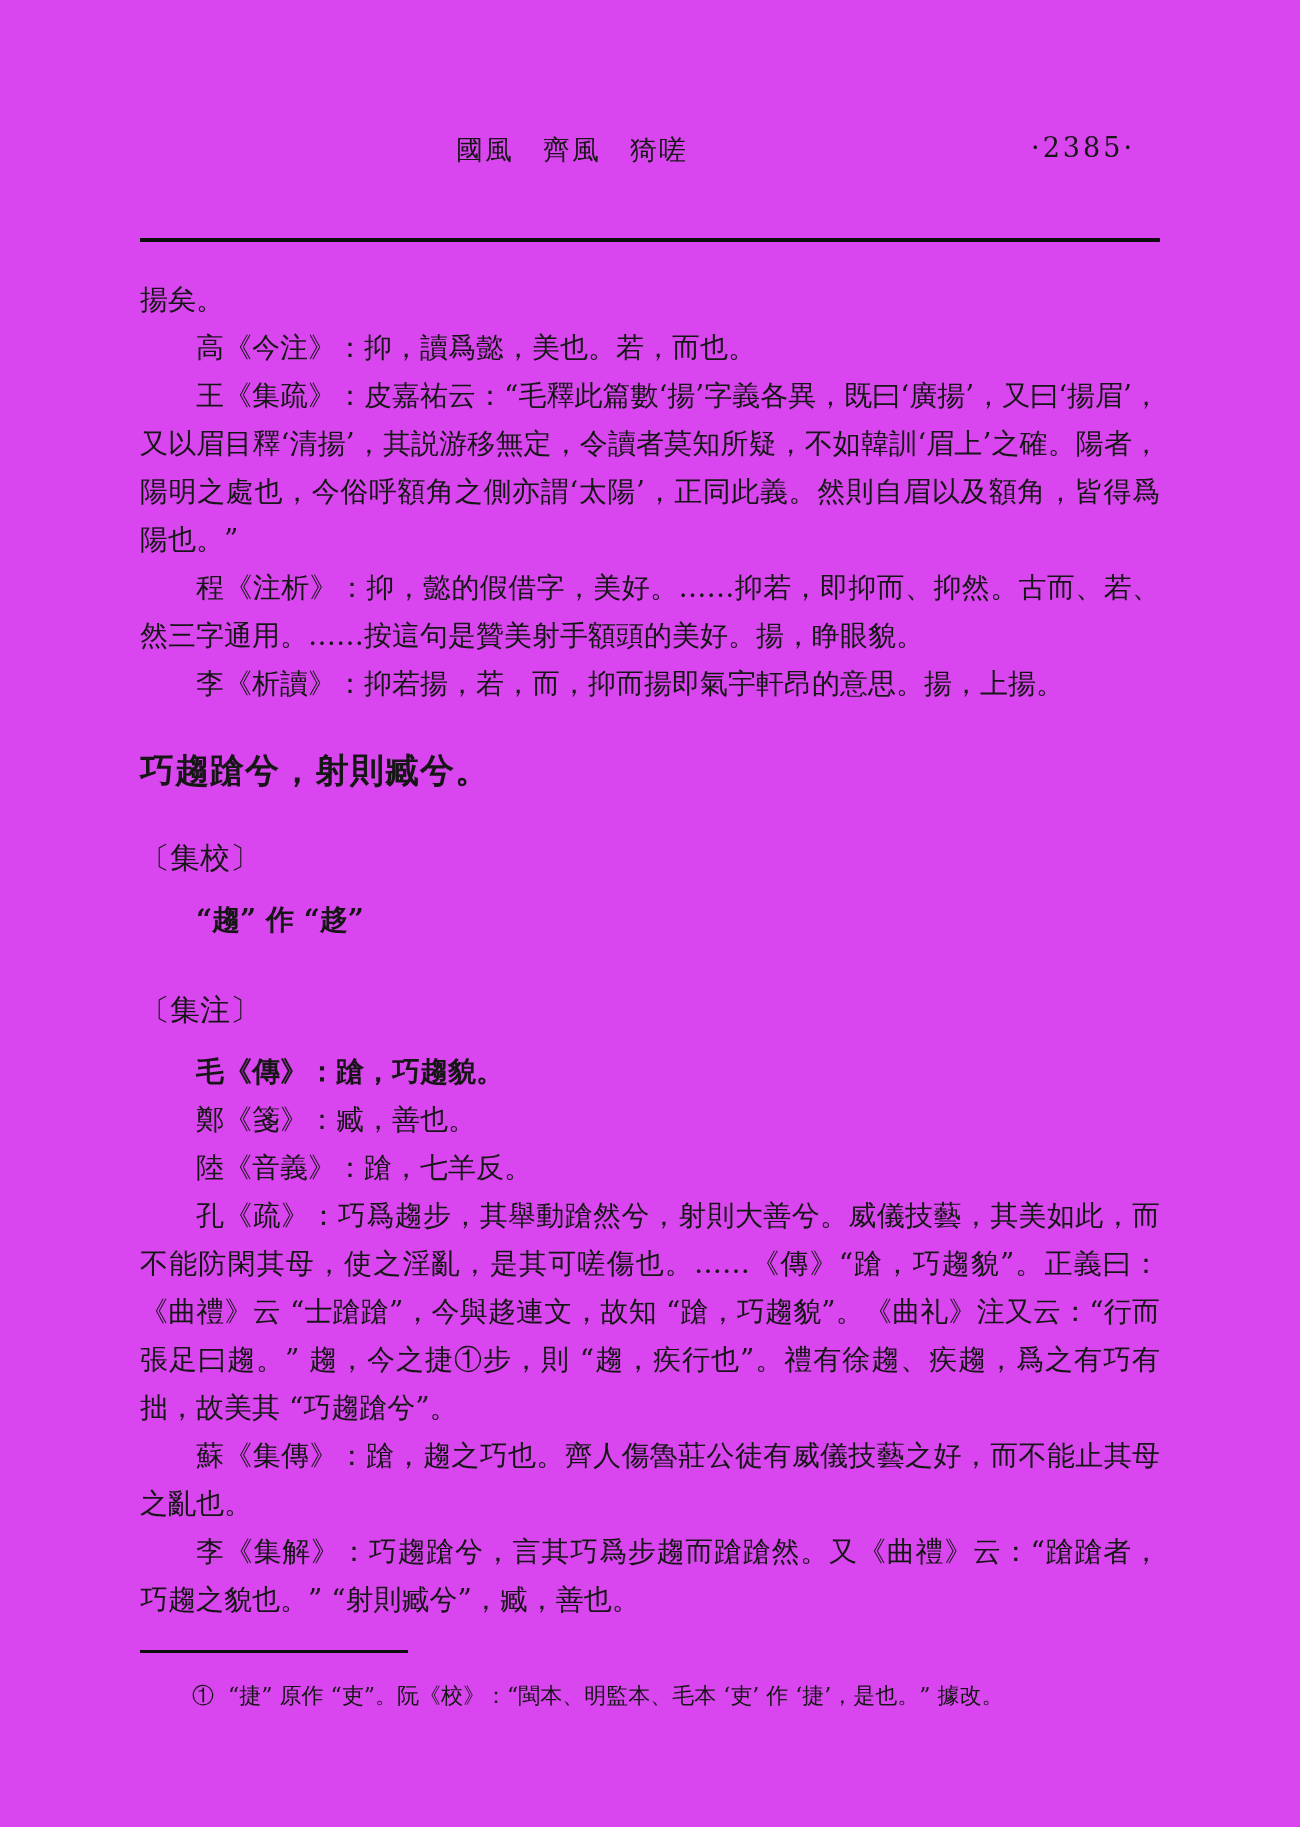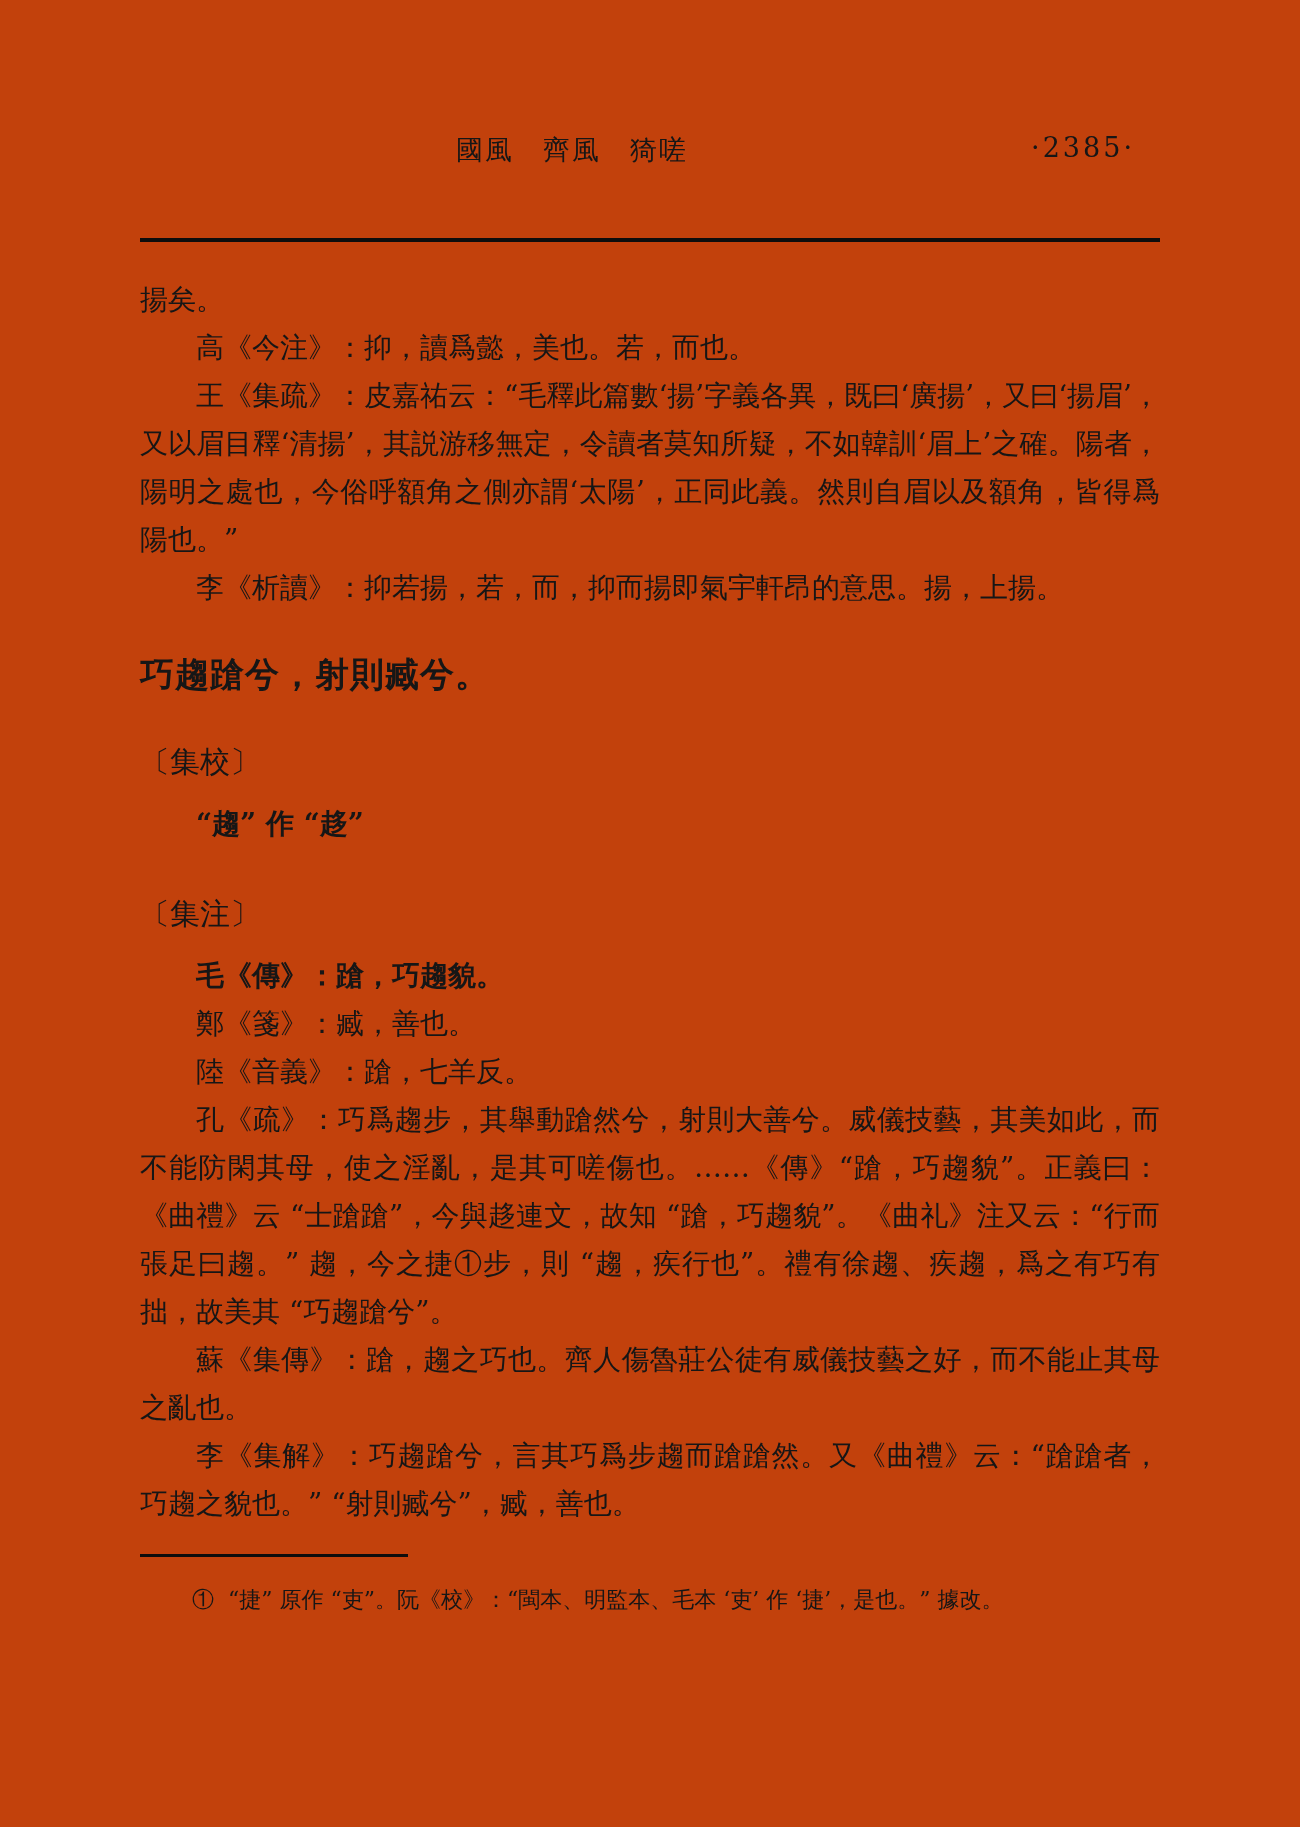--- a/index.html
+++ b/index.html
@@ -3,21 +3,21 @@
 <meta charset="utf-8">
 <title>國風 齊風 猗嗟 · 2385</title>
 <style>
   * { margin: 0; padding: 0; box-sizing: border-box; }
   html, body { background: #d8d8d8; }
   .page {
     position: relative;
     width: 1300px;
     height: 1827px;
     margin: 0 auto;
-    background: #c2410c;
+    background: #d946ef;
     color: #161616;
     font-family: "DejaVu Serif", "Liberation Serif", serif;
     overflow: hidden;
   }
   .running-head {
     position: relative;
     padding: 132px 165px 0 140px;
     height: 170px;
   }
   .head-title {
@@ -93,20 +93,21 @@
     <div class="head-page">·2385·</div>
   </header>
 
   <div class="head-rule"></div>
 
   <main class="body-text">
 
     <p class="noindent">揚矣。</p>
     <p>高《今注》：抑，讀爲懿，美也。若，而也。</p>
     <p>王《集疏》：皮嘉祐云：“毛釋此篇數‘揚’字義各異，既曰‘廣揚’，又曰‘揚眉’，又以眉目釋‘清揚’，其説游移無定，令讀者莫知所疑，不如韓訓‘眉上’之確。陽者，陽明之處也，今俗呼額角之側亦謂‘太陽’，正同此義。然則自眉以及額角，皆得爲陽也。”</p>
+    <p>程《注析》：抑，懿的假借字，美好。……抑若，即抑而、抑然。古而、若、然三字通用。……按這句是贊美射手額頭的美好。揚，睁眼貌。</p>
     <p>李《析讀》：抑若揚，若，而，抑而揚即氣宇軒昂的意思。揚，上揚。</p>
 
     <p class="verse">巧趨蹌兮，射則臧兮。</p>
 
     <p class="section-label">〔集校〕</p>
     <p class="variant after-section">“趨” 作 “趍”</p>
 
     <p class="section-label">〔集注〕</p>
     <p class="after-section">毛《傳》：蹌，巧趨貌。</p>
     <p>鄭《箋》：臧，善也。</p>

